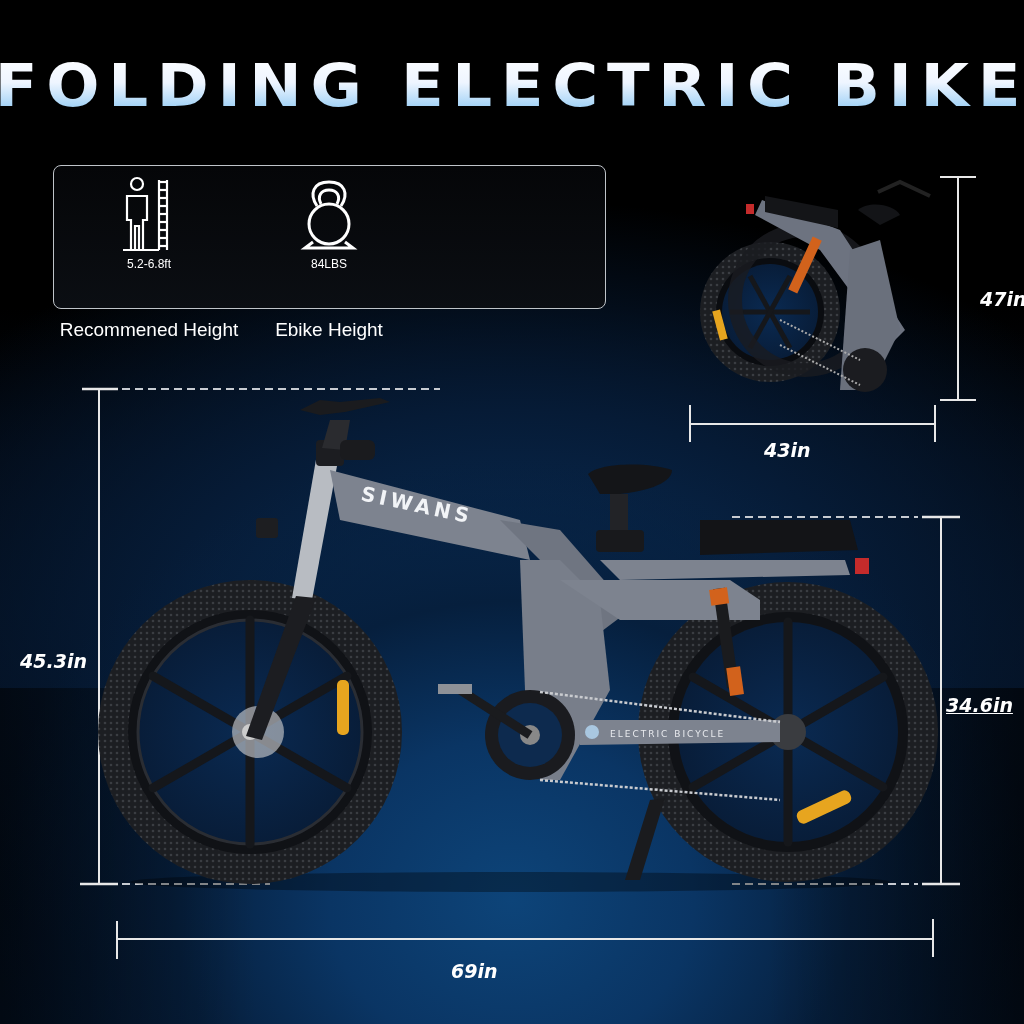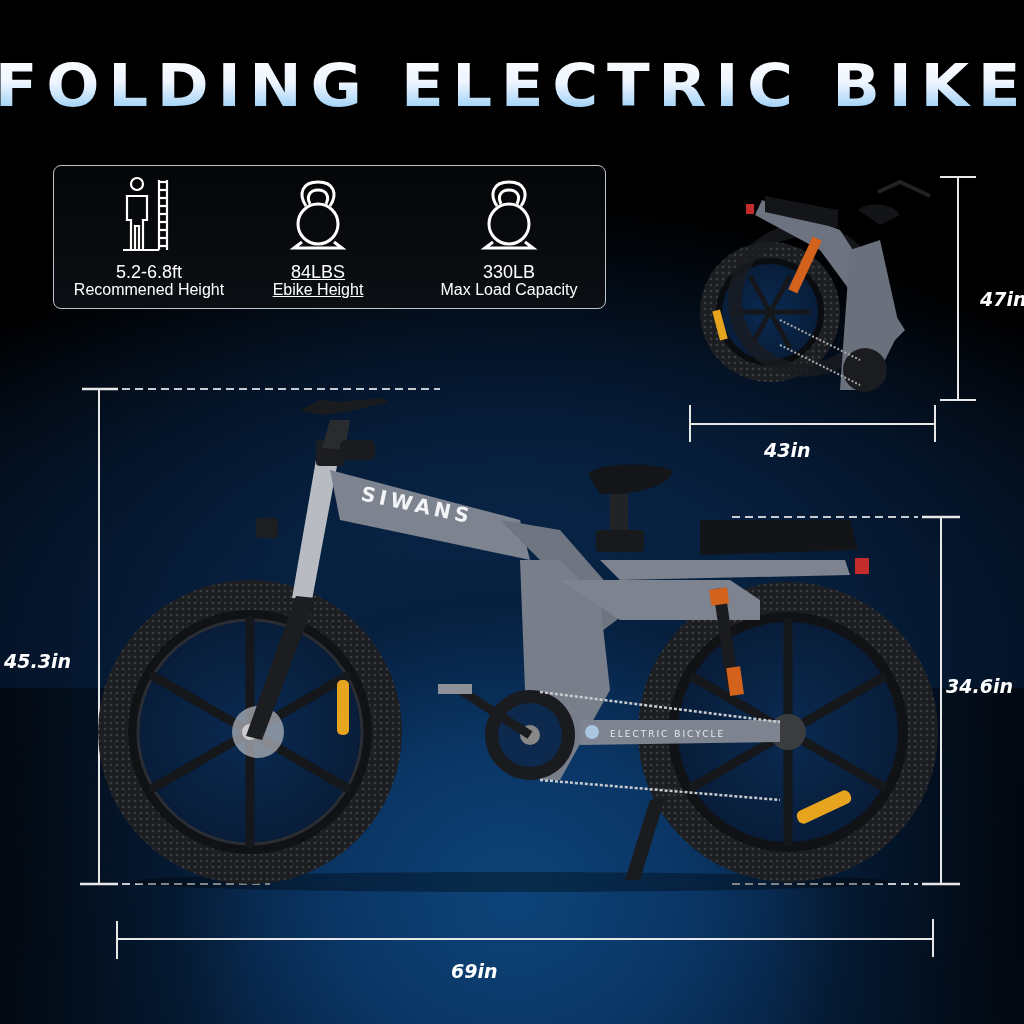--- a/index.html
+++ b/index.html
@@ -30,22 +30,22 @@
     .spec-panel {
       position: absolute; left: 53px; top: 165px; width: 553px; height: 144px;
       border: 1.5px solid #bfc4c9; border-radius: 8px;
       background: linear-gradient(#050608, #0b0e13);
       box-sizing: border-box;
     }
     .spec {
       position: absolute; top: 10px; width: 180px; text-align: center; color: #fff;
     }
     .spec svg { display: block; margin: 0 auto; }
-    .spec .val { font-size: 18px; margin-top: 8px; line-height: 17px; }
-    .spec .lbl { font-size: 16px; line-height: 18px; }
+    .spec .val { font-size: 12px; line-height: 17px; }
+    .spec .lbl { font-size: 19px; line-height: 18px; margin-top: 48px; }
     .dim-text {
       position: absolute; color: #fff; font-family: "DejaVu Sans", sans-serif;
       font-weight: bold; font-style: italic; font-size: 19px;
     }
     svg.overlay { position: absolute; left: 0; top: 0; }
   </style>
 </head>
 <body>
 
 <div class="bg"></div>
@@ -72,49 +72,35 @@
           <line x1="40" y1="62" x2="48" y2="62"></line>
           <line x1="40" y1="70" x2="48" y2="70"></line>
           <line x1="48" y1="4" x2="48" y2="74"></line>
         </g>
       </svg>
     </span>
     <div class="val">5.2-6.8ft</div>
     <div class="lbl">Recommened Height</div>
   </div>
 
-  <div class="spec" style="left:174px;text-decoration:underline;">
+  <div class="spec" style="left:185px;">
     <span>
       <svg width="60" height="80" viewBox="0 0 60 80">
         <g fill="none" stroke="#fff" stroke-width="3">
           <path d="M18 30 C10 18 14 6 30 6 C46 6 50 18 42 30"></path>
           <path d="M22 28 C18 20 22 14 30 14 C38 14 42 20 38 28"></path>
           <circle cx="30" cy="48" r="20"></circle>
           <path d="M14 66 L6 72 H54 L46 66"></path>
         </g>
       </svg>
     </span>
     <div class="val">84LBS</div>
     <div class="lbl">Ebike Height</div>
   </div>
 
-  <div class="spec" style="left:365px;">
-    <span>
-      <svg width="60" height="80" viewBox="0 0 60 80">
-        <g fill="none" stroke="#fff" stroke-width="3">
-          <path d="M18 30 C10 18 14 6 30 6 C46 6 50 18 42 30"></path>
-          <path d="M22 28 C18 20 22 14 30 14 C38 14 42 20 38 28"></path>
-          <circle cx="30" cy="48" r="20"></circle>
-          <path d="M14 66 L6 72 H54 L46 66"></path>
-        </g>
-      </svg>
-    </span>
-    <div class="val">330LB</div>
-    <div class="lbl">Max Load Capacity</div>
-  </div>
 </div>
 
 <svg class="overlay" width="1024" height="1024" viewBox="0 0 1024 1024">
   <defs>
     <radialGradient id="rim" cx="50%" cy="50%" r="50%">
       <stop offset="0%" stop-color="#0a2a52"></stop>
       <stop offset="100%" stop-color="#081d39"></stop>
     </radialGradient>
     <pattern id="tread" width="6" height="6" patternUnits="userSpaceOnUse">
       <rect width="6" height="6" fill="#1c1e22"></rect>
@@ -260,15 +246,15 @@
 
     <path d="M650 800 L665 798 L640 880 L625 880 Z" fill="#1a1b1e"></path>
 
     <text x="360" y="500" fill="#f2f4f7" font-family="DejaVu Sans, sans-serif" font-weight="bold" font-size="20" letter-spacing="4" transform="rotate(12 360 500)">SIWANS</text>
     <text x="610" y="737" fill="#e8eaee" font-family="DejaVu Sans, sans-serif" font-size="9" letter-spacing="2">ELECTRIC BICYCLE</text>
   </g>
 </svg>
 
 <div class="dim-text" style="left:980px; top:288px;">47in</div>
 <div class="dim-text" style="left:764px; top:439px;">43in</div>
-<div class="dim-text" style="left:4px; top:650px;text-align:center;">45.3in</div>
-<div class="dim-text" style="left:946px; top:675px;">34.6in</div>
+<div class="dim-text" style="left:20px; top:650px;text-align:center;">45.3in</div>
+<div class="dim-text" style="left:946px; top:694px;text-decoration:underline;">34.6in</div>
 <div class="dim-text" style="left:451px; top:960px;">69in</div>
 
 </body></html>

